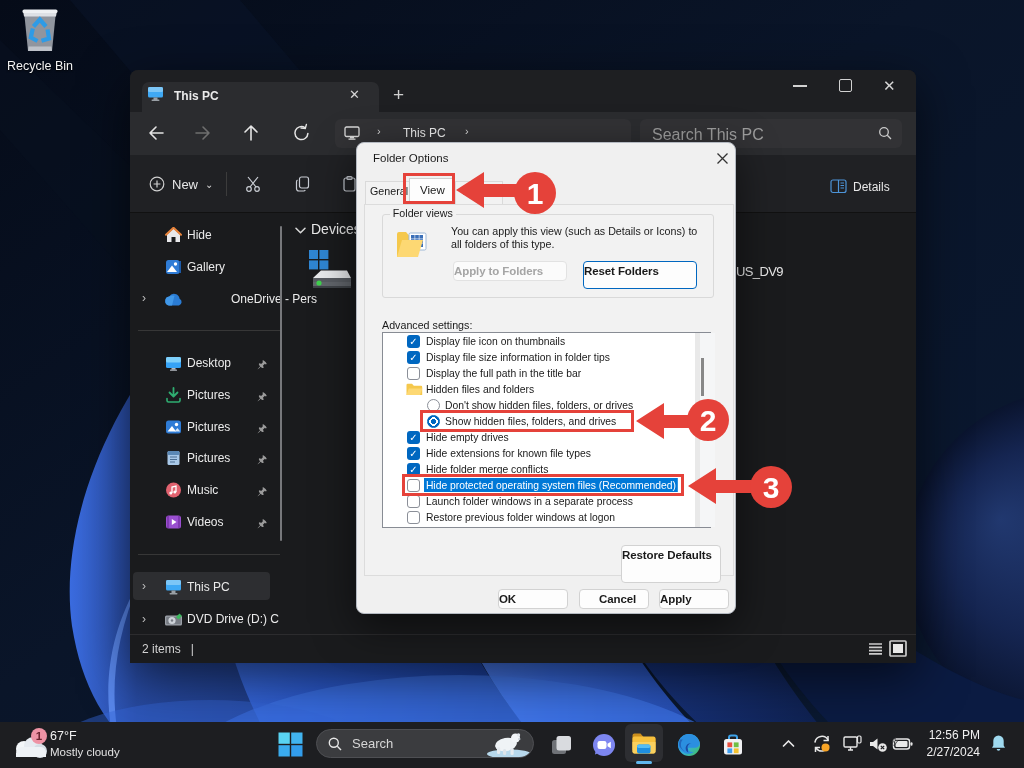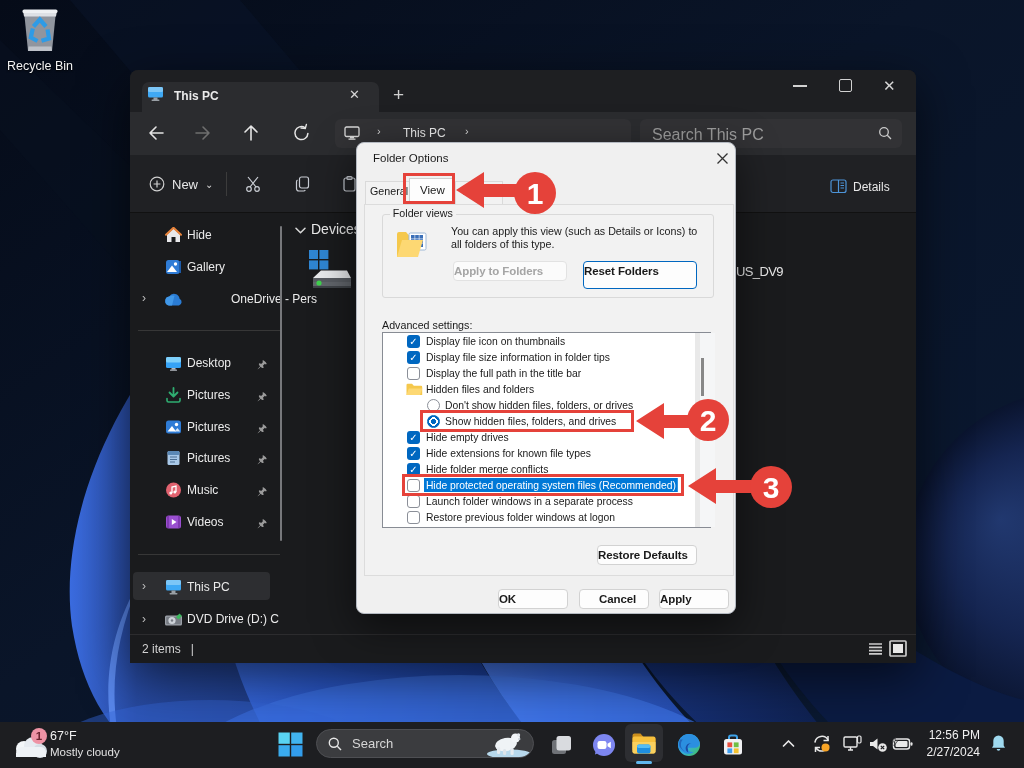--- a/index.html
+++ b/index.html
@@ -394,21 +394,21 @@
 
   <div class="cbx off" style="left:50px;top:336px;"></div>
   <div class="row" style="left:67px;top:335px;background:#0078d7;color:#fff;padding:1px 2px;">Hide protected operating system files (Recommended)</div>
 
   <div class="cbx off" style="left:50px;top:352px;"></div>
   <div class="row" style="left:69px;top:352px;">Launch folder windows in a separate process</div>
 
   <div class="cbx off" style="left:50px;top:368px;"></div>
   <div class="row" style="left:69px;top:368px;">Restore previous folder windows at logon</div>
 
-  <div class="btn" style="left:240px;top:402px;width:100px;height:20px;line-height:19px;">Restore Defaults</div>
+  <div class="btn" style="left:264px;top:402px;width:100px;height:38px;line-height:19px;">Restore Defaults</div>
   <div class="btn" style="left:141px;top:446px;width:70px;height:20px;line-height:19px;">OK</div>
   <div class="btn" style="left:222px;top:446px;width:70px;height:20px;line-height:19px;padding-left:19px;">Cancel</div>
   <div class="btn" style="left:302px;top:446px;width:70px;height:20px;line-height:19px;">Apply</div>
 </div>
 
 <div class="redrect" style="left:403px;top:173px;width:52px;height:31px;"></div>
 <div class="redrect" style="left:420px;top:410px;width:214px;height:22px;"></div>
 <div class="redrect" style="left:402px;top:474px;width:282px;height:22px;"></div>
 <svg class="abs" style="left:0;top:0;z-index:61;pointer-events:none;" width="1024" height="768" viewBox="0 0 1024 768">
   <g fill="#e5423a">

